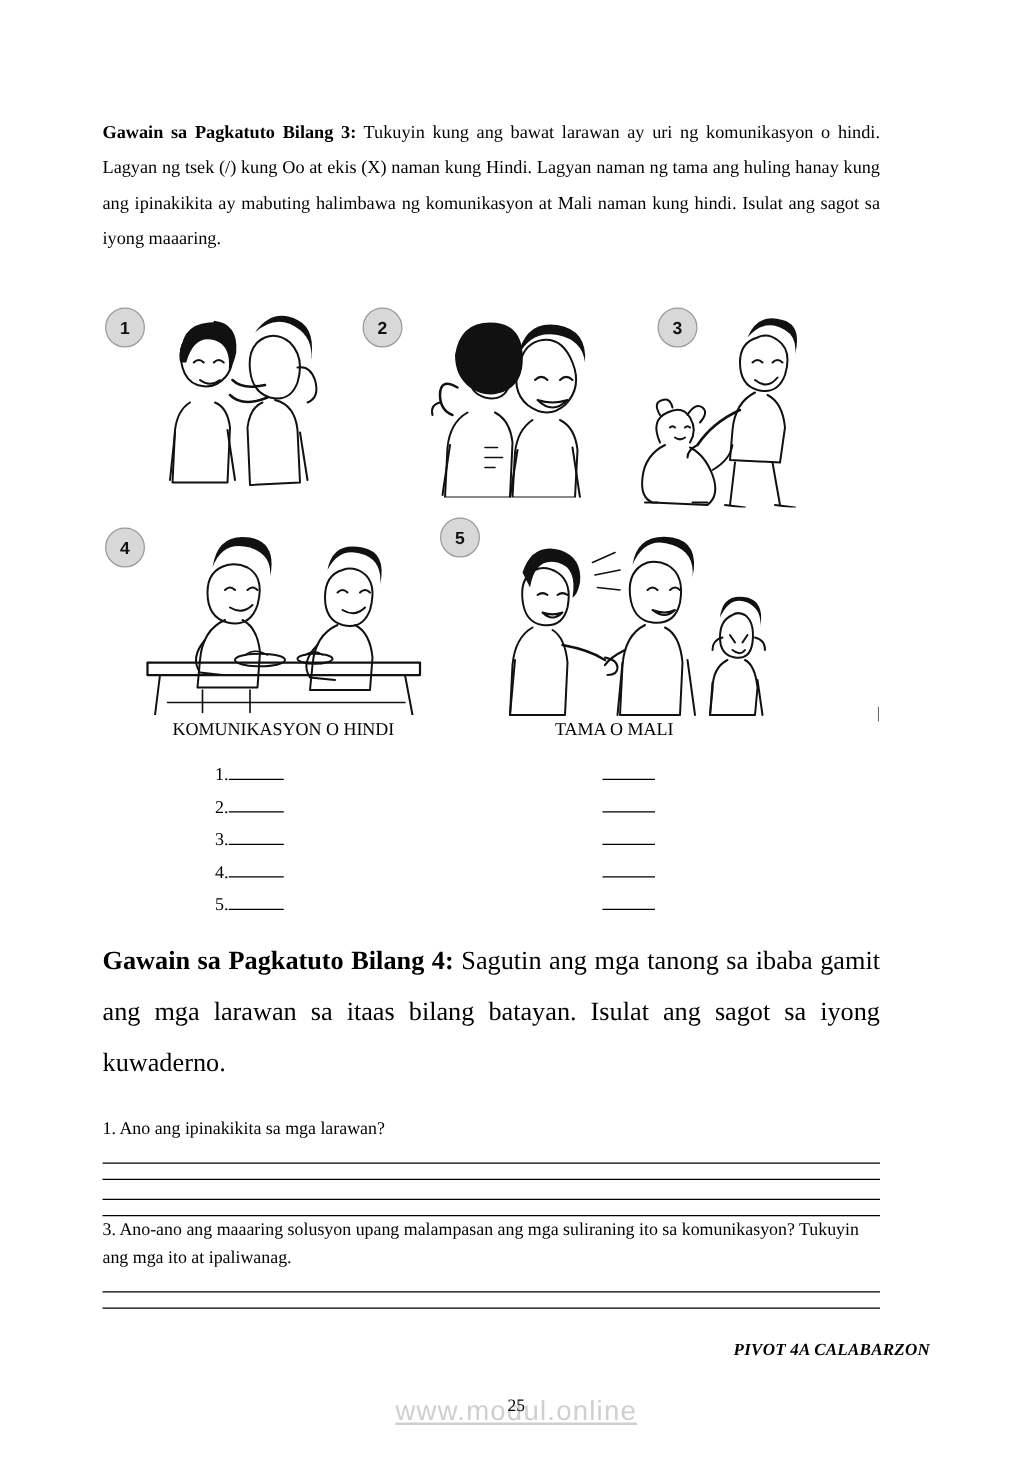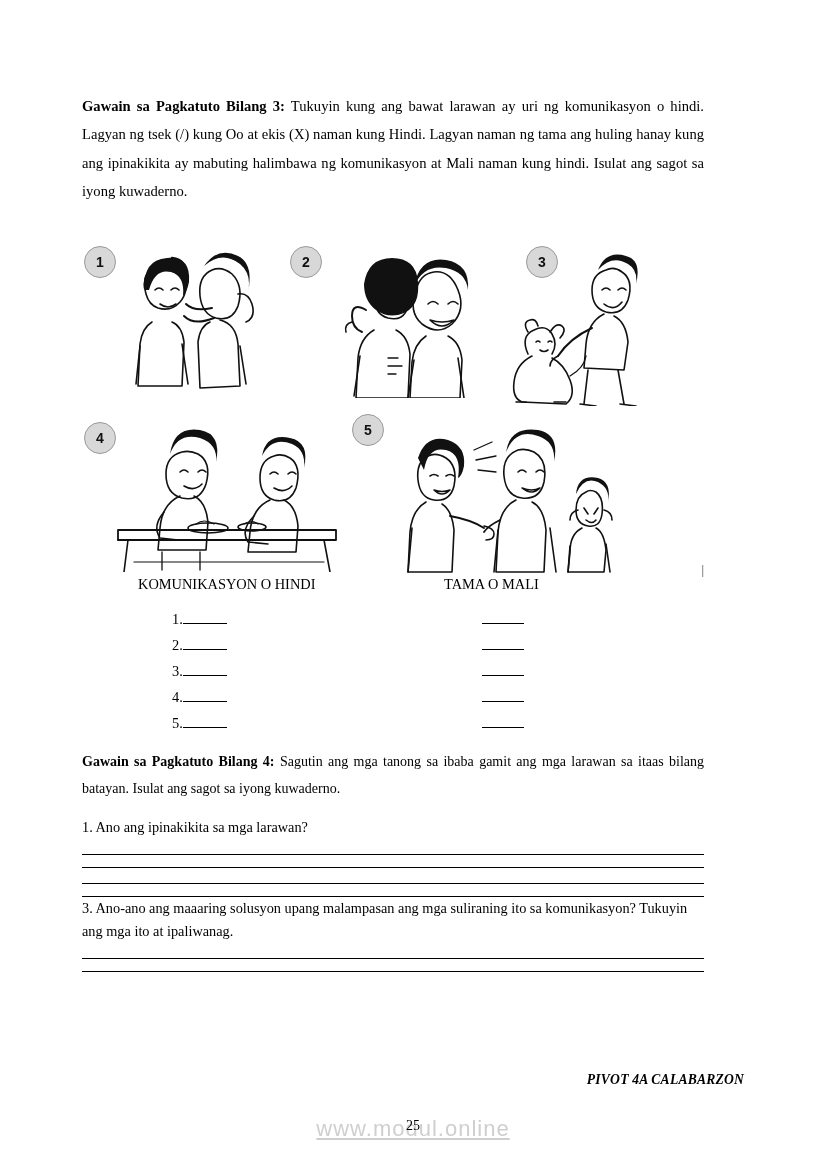--- a/index.html
+++ b/index.html
@@ -106,21 +106,21 @@
   .blank-sm {
     display: inline-block;
     width: 42px;
     border-bottom: 1px solid #000;
     height: 13px;
   }
 
   
   .task4 {
     margin-top: 8px;
-    font-size: 14px;
+    font-size: 21px;
     line-height: 1.95;
     text-align: justify;
   }
   .question {
     font-size: 14.3px;
     line-height: 1.6;
   }
   .rule {
     border-bottom: 1px solid #000;
     height: 1px;
@@ -159,21 +159,21 @@
 </style>
 </head>
 <body>
 
 <div class="page">
 
   <div class="content">
 
     <p class="task-para">
       <span class="bold">Gawain sa Pagkatuto Bilang 3:</span>
-      <span>Tukuyin kung ang bawat larawan ay uri ng komunikasyon o hindi. Lagyan ng tsek (/) kung Oo at ekis (X) naman kung Hindi. Lagyan naman ng tama ang huling hanay kung ang ipinakikita ay mabuting halimbawa ng komunikasyon at Mali naman kung hindi. Isulat ang sagot sa iyong kuwaderno.</span>
+      <span>Tukuyin kung ang bawat larawan ay uri ng komunikasyon o hindi. Lagyan ng tsek (/) kung Oo at ekis (X) naman kung Hindi. Lagyan naman ng tama ang huling hanay kung ang ipinakikita ay mabuting halimbawa ng komunikasyon at Mali naman kung hindi. Isulat ang sagot sa iyong maaaring.</span>
     </p>
 
     <div class="illus-area">
 
       <div class="num-badge" style="left:2px; top:24px;">1</div>
 
       <div class="fig" style="left:26px; top:12px;">
         <svg width="160" height="160" viewBox="0 0 160 160">
           <g fill="none" stroke="#111" stroke-width="1.6" stroke-linecap="round" stroke-linejoin="round">
 

